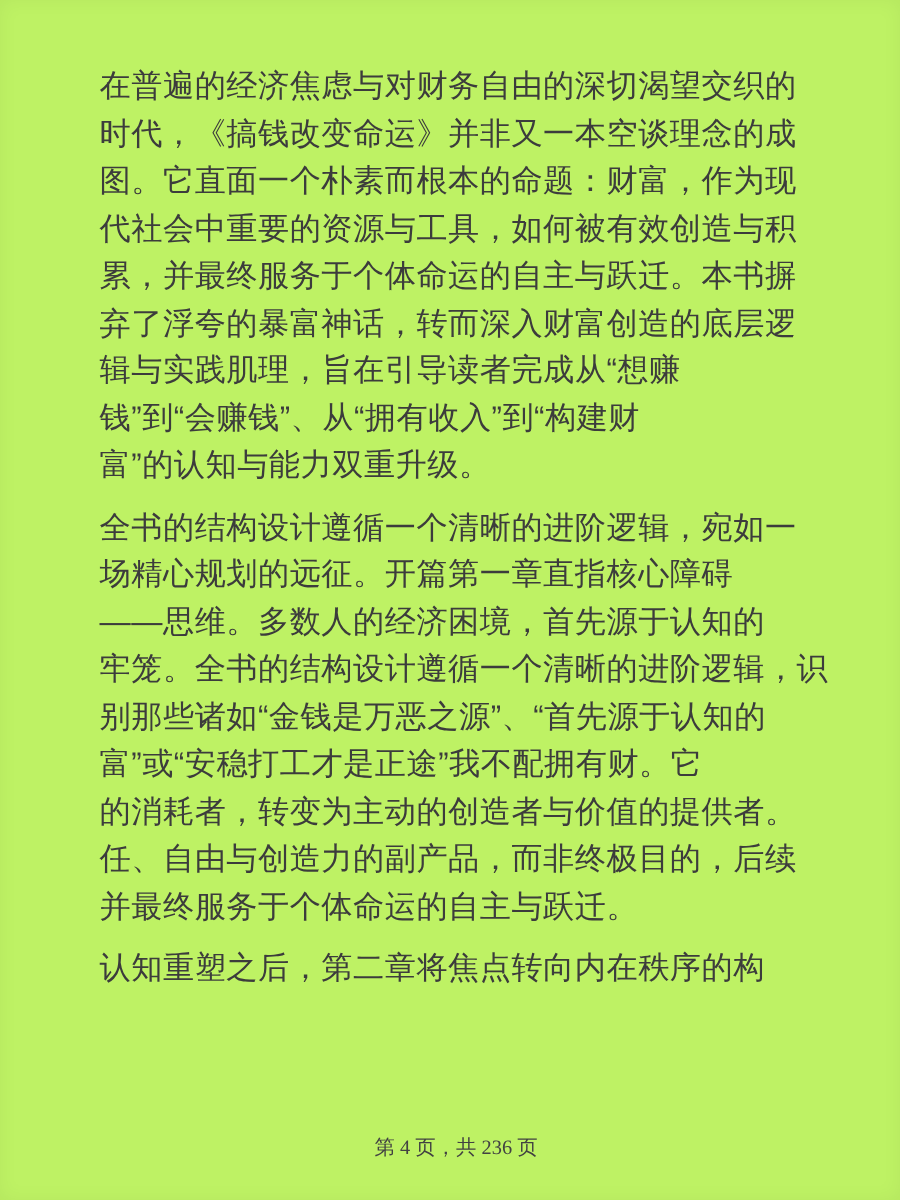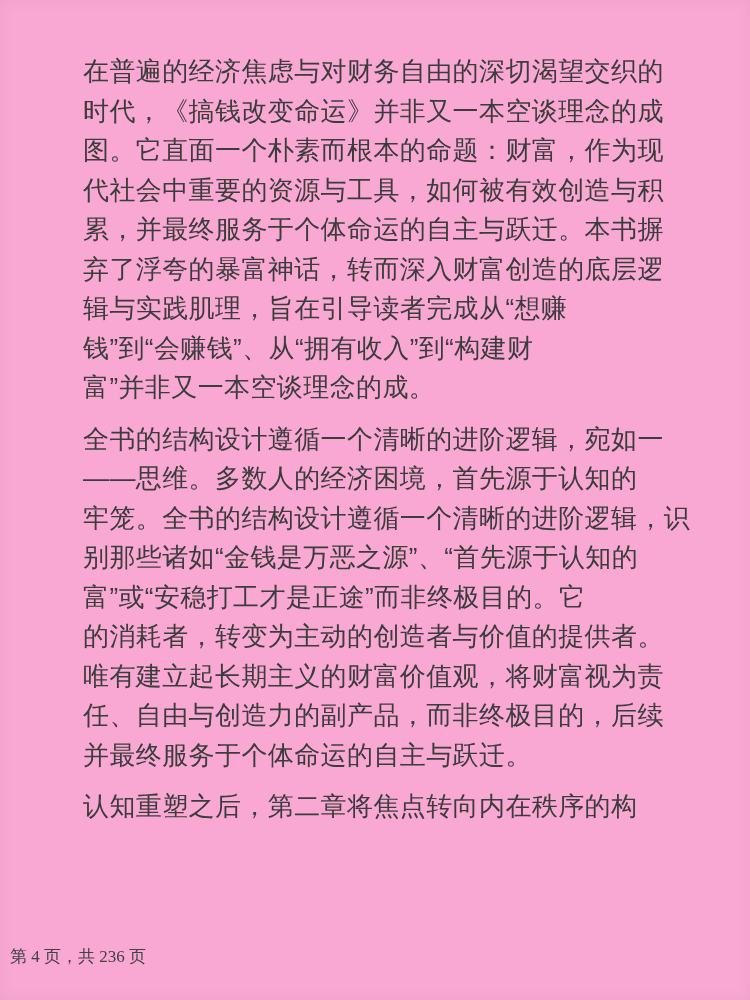--- a/index.html
+++ b/index.html
@@ -10,21 +10,21 @@
     width: 750px;
     height: 1000px;
     background: #ffffff;
     position: relative;
     overflow: hidden;
     font-family: "Liberation Sans", "DejaVu Sans", sans-serif;
   }
   .page {
     position: absolute;
     inset: 0;
-    background: #f9a8d4;
+    background: #bef264;
   }
   .edge-vignette {
     position: absolute;
     inset: 0;
     pointer-events: none;
     box-shadow: inset 0 0 16px rgba(0,0,0,0.05);
   }
   .body-text {
     position: absolute;
     left: 83px;
@@ -41,21 +41,21 @@
     line-height: 39.5px;
     letter-spacing: 0.4px;
     color: #3c3c3c;
     white-space: nowrap;
   }
   .page-footer {
     position: absolute;
     left: 10px;
     right: 0;
     top: 946px;
-    text-align: left;
+    text-align: center;
   }
   .page-footer span {
     font-family: "Liberation Serif", "DejaVu Serif", serif;
     font-size: 17px;
     line-height: 22px;
     color: #424242;
   }
 </style>
 </head>
 <body>
@@ -66,31 +66,31 @@
 
     <p class="para">
       <span class="line">在普遍的经济焦虑与对财务自由的深切渴望交织的</span>
       <span class="line">时代，《搞钱改变命运》并非又一本空谈理念的成</span>
       <span class="line">图。它直面一个朴素而根本的命题：财富，作为现</span>
       <span class="line">代社会中重要的资源与工具，如何被有效创造与积</span>
       <span class="line">累，并最终服务于个体命运的自主与跃迁。本书摒</span>
       <span class="line">弃了浮夸的暴富神话，转而深入财富创造的底层逻</span>
       <span class="line">辑与实践肌理，旨在引导读者完成从“想赚</span>
       <span class="line">钱”到“会赚钱”、从“拥有收入”到“构建财</span>
-      <span class="line">富”并非又一本空谈理念的成。</span>
+      <span class="line">富”的认知与能力双重升级。</span>
     </p>
 
     <p class="para">
       <span class="line">全书的结构设计遵循一个清晰的进阶逻辑，宛如一</span>
+      <span class="line">场精心规划的远征。开篇第一章直指核心障碍</span>
       <span class="line">——思维。多数人的经济困境，首先源于认知的</span>
       <span class="line">牢笼。全书的结构设计遵循一个清晰的进阶逻辑，识</span>
       <span class="line">别那些诸如“金钱是万恶之源”、“首先源于认知的</span>
-      <span class="line">富”或“安稳打工才是正途”而非终极目的。它</span>
+      <span class="line">富”或“安稳打工才是正途”我不配拥有财。它</span>
       <span class="line">的消耗者，转变为主动的创造者与价值的提供者。</span>
-      <span class="line">唯有建立起长期主义的财富价值观，将财富视为责</span>
       <span class="line">任、自由与创造力的副产品，而非终极目的，后续</span>
       <span class="line">并最终服务于个体命运的自主与跃迁。</span>
     </p>
 
     <p class="para">
       <span class="line">认知重塑之后，第二章将焦点转向内在秩序的构</span>
     </p>
 
   </main>
 

